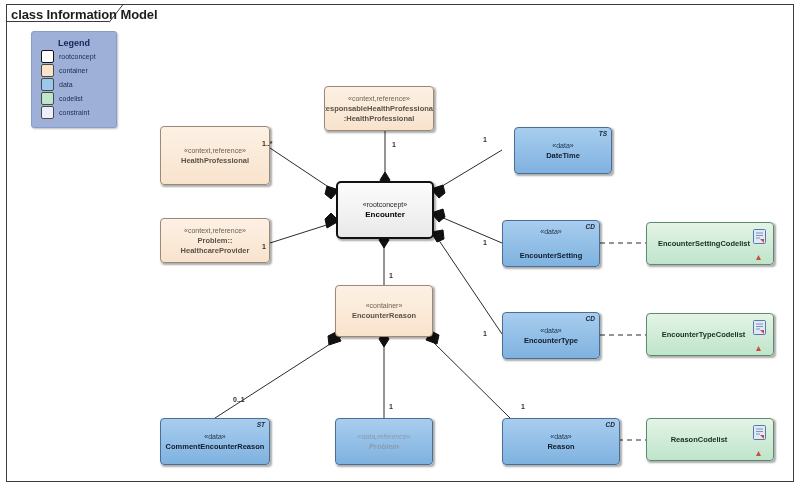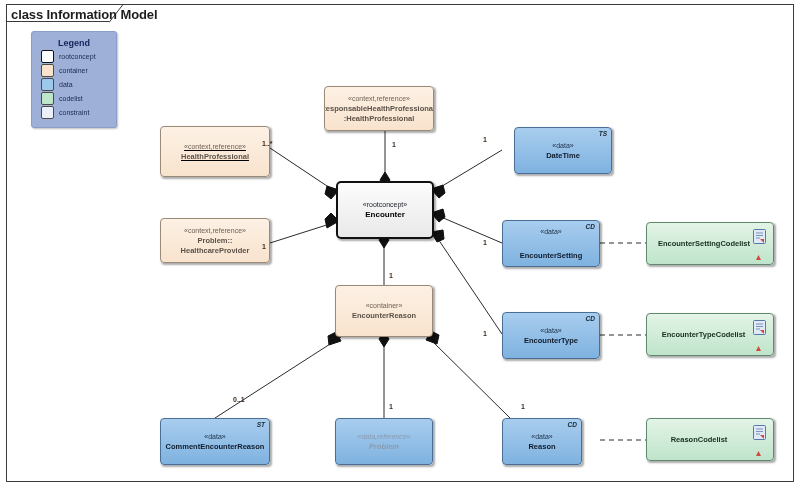--- a/index.html
+++ b/index.html
@@ -270,21 +270,21 @@
       <div class="legend-text">constraint</div>
     </div>
   </div>
 
   <div class="node n-container" style="left:324px; top:86px; width:110px; height:45px;">
     <div class="stereo">«context,reference»</div>
     <div class="nname">ResponsableHealthProfessional:</div>
     <div class="nname">:HealthProfessional</div>
   </div>
 
-  <div class="node n-container" style="left:160px; top:126px; width:110px; height:51px;text-decoration:underline;">
+  <div class="node n-container" style="left:160px; top:126px; width:110px; height:59px;">
     <div class="stereo">«context,reference»</div>
     <div class="nname">HealthProfessional</div>
   </div>
 
   <div class="node n-container" style="left:160px; top:218px; width:110px; height:45px;">
     <div class="stereo">«context,reference»</div>
     <div class="nname">Problem::</div>
     <div class="nname">HealthcareProvider</div>
   </div>
 
@@ -320,21 +320,21 @@
     <div class="type-tag">ST</div>
     <div class="stereo">«data»</div>
     <div class="nname">CommentEncounterReason</div>
   </div>
 
   <div class="node n-data muted" style="left:335px; top:418px; width:98px; height:47px;">
     <div class="stereo">«data,reference»</div>
     <div class="nname">Problem</div>
   </div>
 
-  <div class="node n-data" style="left:502px; top:418px; width:80px; height:47px;">
+  <div class="node n-data" style="left:502px; top:418px; width:118px; height:47px;">
     <div class="type-tag">CD</div>
     <div class="stereo">«data»</div>
     <div class="nname">Reason</div>
   </div>
 
   <div class="node n-codelist" style="left:646px; top:222px; width:128px; height:43px;">
     <div class="nname" style="margin-right:36px;padding-left:24px;">EncounterSettingCodelist</div>
     <div class="doc-icon">
       <svg width="13" height="15" viewBox="0 0 13 15">
         <rect x="0.5" y="0.5" width="12" height="14" rx="1" fill="#dfe9f7" stroke="#5878a8"></rect>

